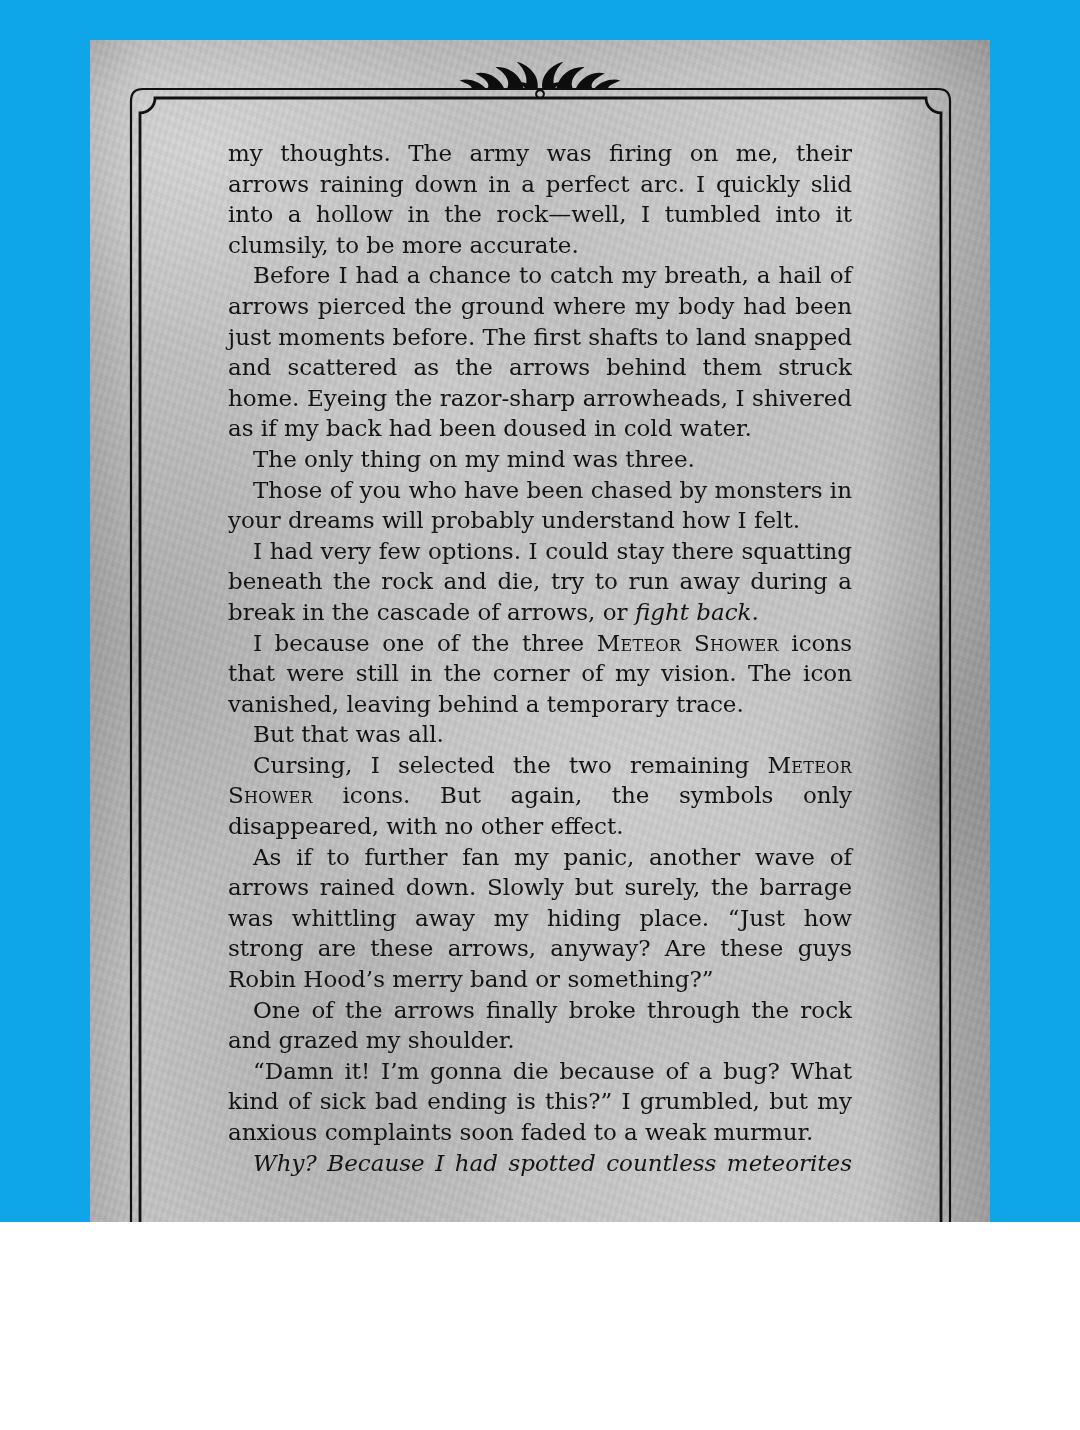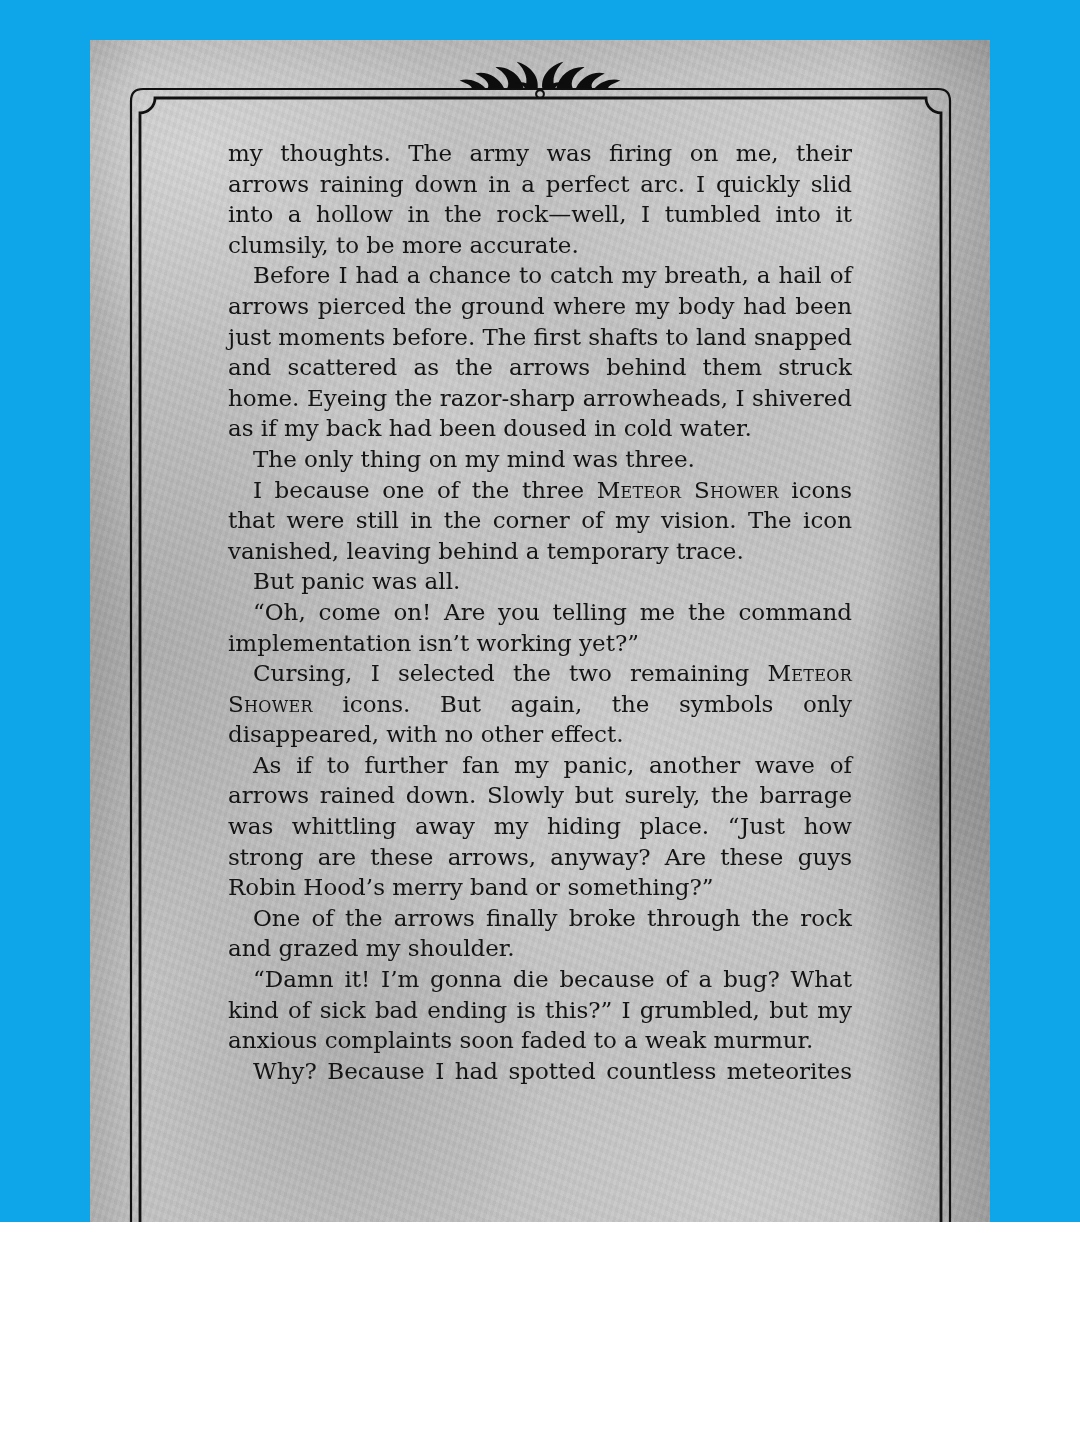--- a/index.html
+++ b/index.html
@@ -36,21 +36,21 @@
     color:#141414;
   }
   .para{
     margin:0;
     font-size:23px;
     line-height:30.6px;
     text-align:justify;
     text-justify:inter-word;
   }
   .para.indent{text-indent:25px;}
-  .para.continued{text-align-last:justify;}
+  .para.continued{text-align-last:justify;font-style:italic;}
   .italic{font-style:italic;}
   .smallcaps{font-variant:small-caps;font-variant-caps:small-caps;letter-spacing:.3px;}
 </style>
 </head>
 <body>
 
 <div class="canvas">
   <div class="paper">
 
     <svg class="frame-svg" viewBox="0 0 900 1348" aria-hidden="true">
@@ -79,23 +79,24 @@
 
       <g fill="#0d0d0d" transform="translate(450,1305) scale(0.78,-0.78)">
         <use href="#flourish"></use>
       </g>
     </svg>
 
     <div class="textblock">
         <p class="para"><span>my thoughts. The army was firing on me, their arrows raining down in a perfect arc. I quickly slid into a hollow in the rock—well, I tumbled into it clumsily, to be more accurate.</span></p>
         <p class="para indent"><span>Before I had a chance to catch my breath, a hail of arrows pierced the ground where my body had been just moments before. The first shafts to land snapped and scattered as the arrows behind them struck home. Eyeing the razor-sharp arrowheads, I shivered as if my back had been doused in cold water.</span></p>
         <p class="para indent"><span>The only thing on my mind was three.</span></p>
+        <p class="para indent"><span>Those of you who have been chased by monsters in your dreams will probably understand how I felt.</span></p>
+        <p class="para indent"><span>I had very few options. I could stay there squatting beneath the rock and die, try to run away during a break in the cascade of arrows, or </span><span class="italic">fight back</span><span>.</span></p>
         <p class="para indent"><span>I because one of the three </span><span class="smallcaps">Meteor Shower</span><span> icons that were still in the corner of my vision. The icon vanished, leaving behind a temporary trace.</span></p>
-        <p class="para indent"><span>But panic was all.</span></p>
-        <p class="para indent"><span>“Oh, come on! Are you telling me the command implementation isn’t working yet?”</span></p>
+        <p class="para indent"><span>But that was all.</span></p>
         <p class="para indent"><span>Cursing, I selected the two remaining </span><span class="smallcaps">Meteor Shower</span><span> icons. But again, the symbols only disappeared, with no other effect.</span></p>
         <p class="para indent"><span>As if to further fan my panic, another wave of arrows rained down. Slowly but surely, the barrage was whittling away my hiding place. “Just how strong are these arrows, anyway? Are these guys Robin Hood’s merry band or something?”</span></p>
         <p class="para indent"><span>One of the arrows finally broke through the rock and grazed my shoulder.</span></p>
         <p class="para indent"><span>“Damn it! I’m gonna die because of a bug? What kind of sick bad ending is this?” I grumbled, but my anxious complaints soon faded to a weak murmur.</span></p>
         <p class="para indent continued"><span>Why? Because I had spotted countless meteorites</span></p>
       </div>
   </div>
 </div>
 
 </body></html>

